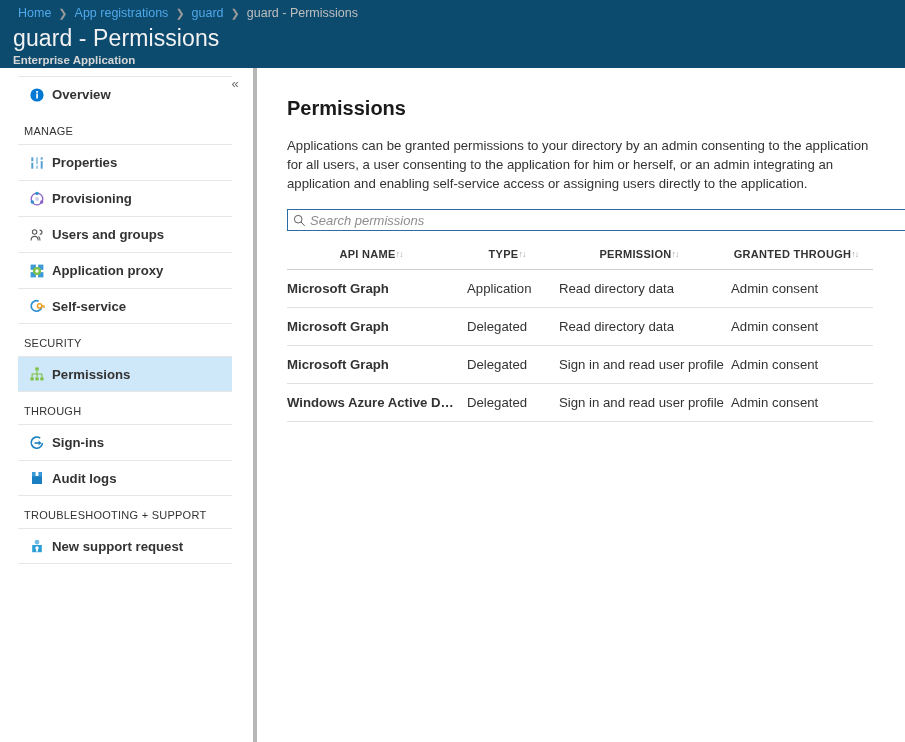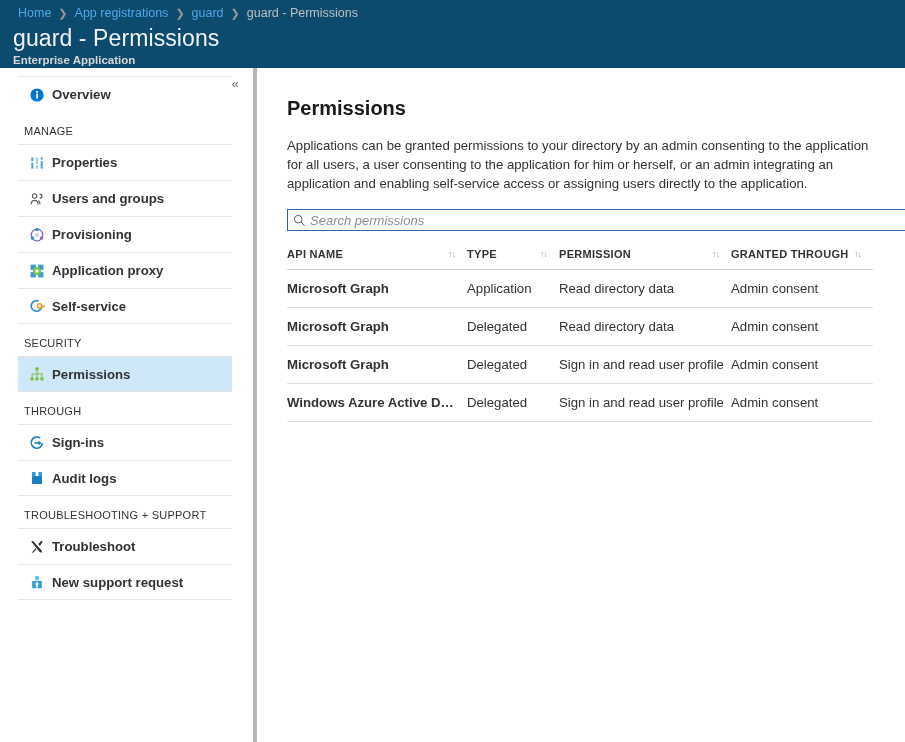--- a/index.html
+++ b/index.html
@@ -210,21 +210,21 @@
     color: #333333;
     letter-spacing: .3px;
     padding: 0 0 9px 0;
     vertical-align: bottom;
     cursor: pointer;
     border-bottom: 1px solid #cfcfcf;
   }
   .th-inner {
     display: flex;
     align-items: center;
-    justify-content: space-between;
+    justify-content: center;
     padding-right: 12px;
   }
   .sort-ico {
     color: #a8a8a8;
     font-size: 9px;
     letter-spacing: -1px;
     white-space: nowrap;
   }
   .perm-table td {
     font-size: 13.2px;
@@ -289,38 +289,38 @@
               <rect x="1.8" y="6.2" width="3" height="1.5" fill="#fff"></rect>
               <rect x="6.5" y="9" width="3" height="1.5" fill="#fff"></rect>
               <rect x="11.2" y="4.6" width="3" height="1.5" fill="#fff"></rect>
             </svg>
           </span>
           <span class="nav-label">Properties</span>
         </div>
         <div class="nav-item">
           <span class="nav-icon">
             <svg width="16" height="16" viewBox="0 0 16 16">
-              <circle cx="5.6" cy="5" r="2.2" fill="none" stroke="#5a5a5a" stroke-width="1.1"></circle>
-              <path d="M2.1 13.4c0-2.4 1.6-4 3.5-4s3.5 1.6 3.5 4" fill="none" stroke="#5a5a5a" stroke-width="1.1"></path>
-              <path d="M10.6 3.1c1.5 0 2.4 1 2.4 2.1 0 1.2-1 2-2.3 2.1M11 13.4c0-2-.6-3.3-1.5-4" fill="none" stroke="#5a5a5a" stroke-width="1.1"></path>
-            </svg>
-          </span>
-          <span class="nav-label">Users and groups</span>
-        </div>
-        <div class="nav-item">
-          <span class="nav-icon">
-            <svg width="16" height="16" viewBox="0 0 16 16">
               <circle cx="8" cy="8" r="5.8" fill="none" stroke="#8a63c8" stroke-width="1.3"></circle>
               <circle cx="8" cy="2.4" r="1.7" fill="#2f8fd0"></circle>
               <circle cx="3.3" cy="11" r="1.7" fill="#2f8fd0"></circle>
               <circle cx="12.7" cy="11" r="1.7" fill="#8a63c8"></circle>
               <circle cx="8" cy="8" r="1.9" fill="#cfcfe8"></circle>
             </svg>
           </span>
           <span class="nav-label">Provisioning</span>
+        </div>
+        <div class="nav-item">
+          <span class="nav-icon">
+            <svg width="16" height="16" viewBox="0 0 16 16">
+              <circle cx="5.6" cy="5" r="2.2" fill="none" stroke="#5a5a5a" stroke-width="1.1"></circle>
+              <path d="M2.1 13.4c0-2.4 1.6-4 3.5-4s3.5 1.6 3.5 4" fill="none" stroke="#5a5a5a" stroke-width="1.1"></path>
+              <path d="M10.6 3.1c1.5 0 2.4 1 2.4 2.1 0 1.2-1 2-2.3 2.1M11 13.4c0-2-.6-3.3-1.5-4" fill="none" stroke="#5a5a5a" stroke-width="1.1"></path>
+            </svg>
+          </span>
+          <span class="nav-label">Users and groups</span>
         </div>
         <div class="nav-item">
           <span class="nav-icon">
             <svg width="16" height="16" viewBox="0 0 16 16">
               <rect x="1.6" y="1.6" width="5.3" height="5.3" fill="#3c9bd6"></rect>
               <rect x="9.1" y="1.6" width="5.3" height="5.3" fill="#3c9bd6"></rect>
               <rect x="1.6" y="9.1" width="5.3" height="5.3" fill="#3c9bd6"></rect>
               <rect x="9.1" y="9.1" width="5.3" height="5.3" fill="#3c9bd6"></rect>
               <circle cx="8" cy="8" r="4.1" fill="#7cc04a"></circle>
               <circle cx="8" cy="8" r="1.7" fill="#fff"></circle>
@@ -367,29 +367,20 @@
           <span class="nav-icon">
             <svg width="16" height="16" viewBox="0 0 16 16">
               <rect x="3" y="2" width="10" height="12" fill="#1a7fc1"></rect>
               <rect x="3" y="2" width="10" height="4.4" fill="#3a9ad9"></rect>
               <rect x="6.6" y="2" width="2.8" height="4" fill="#fff"></rect>
             </svg>
           </span>
           <span class="nav-label">Audit logs</span>
         </div>
         <div class="nav-group-label">TROUBLESHOOTING + SUPPORT</div>
-        <div class="nav-item">
-          <span class="nav-icon">
-            <svg width="16" height="16" viewBox="0 0 16 16">
-              <path d="M2.2 2.6 4 2l8.3 9.3.9 2.4-2.5-.8z" fill="#2b2b2b"></path>
-              <path d="M13.8 2.6 12 2 9.3 5.1l1.6 1.8zM6.7 9.1 3.5 12.7l-.9 1.4 1.6-.5 3.2-3.4z" fill="#2b2b2b"></path>
-            </svg>
-          </span>
-          <span class="nav-label">Troubleshoot</span>
-        </div>
         <div class="nav-item last-of-group">
           <span class="nav-icon">
             <svg width="16" height="16" viewBox="0 0 16 16">
               <circle cx="8" cy="4.1" r="2.4" fill="#6fbde4"></circle>
               <rect x="3.2" y="7" width="9.6" height="7.2" fill="#2b9fd6"></rect>
               <circle cx="8" cy="9.9" r="1.7" fill="#fff"></circle>
               <rect x="7.1" y="10.6" width="1.8" height="3" fill="#fff"></rect>
             </svg>
           </span>
           <span class="nav-label">New support request</span>

